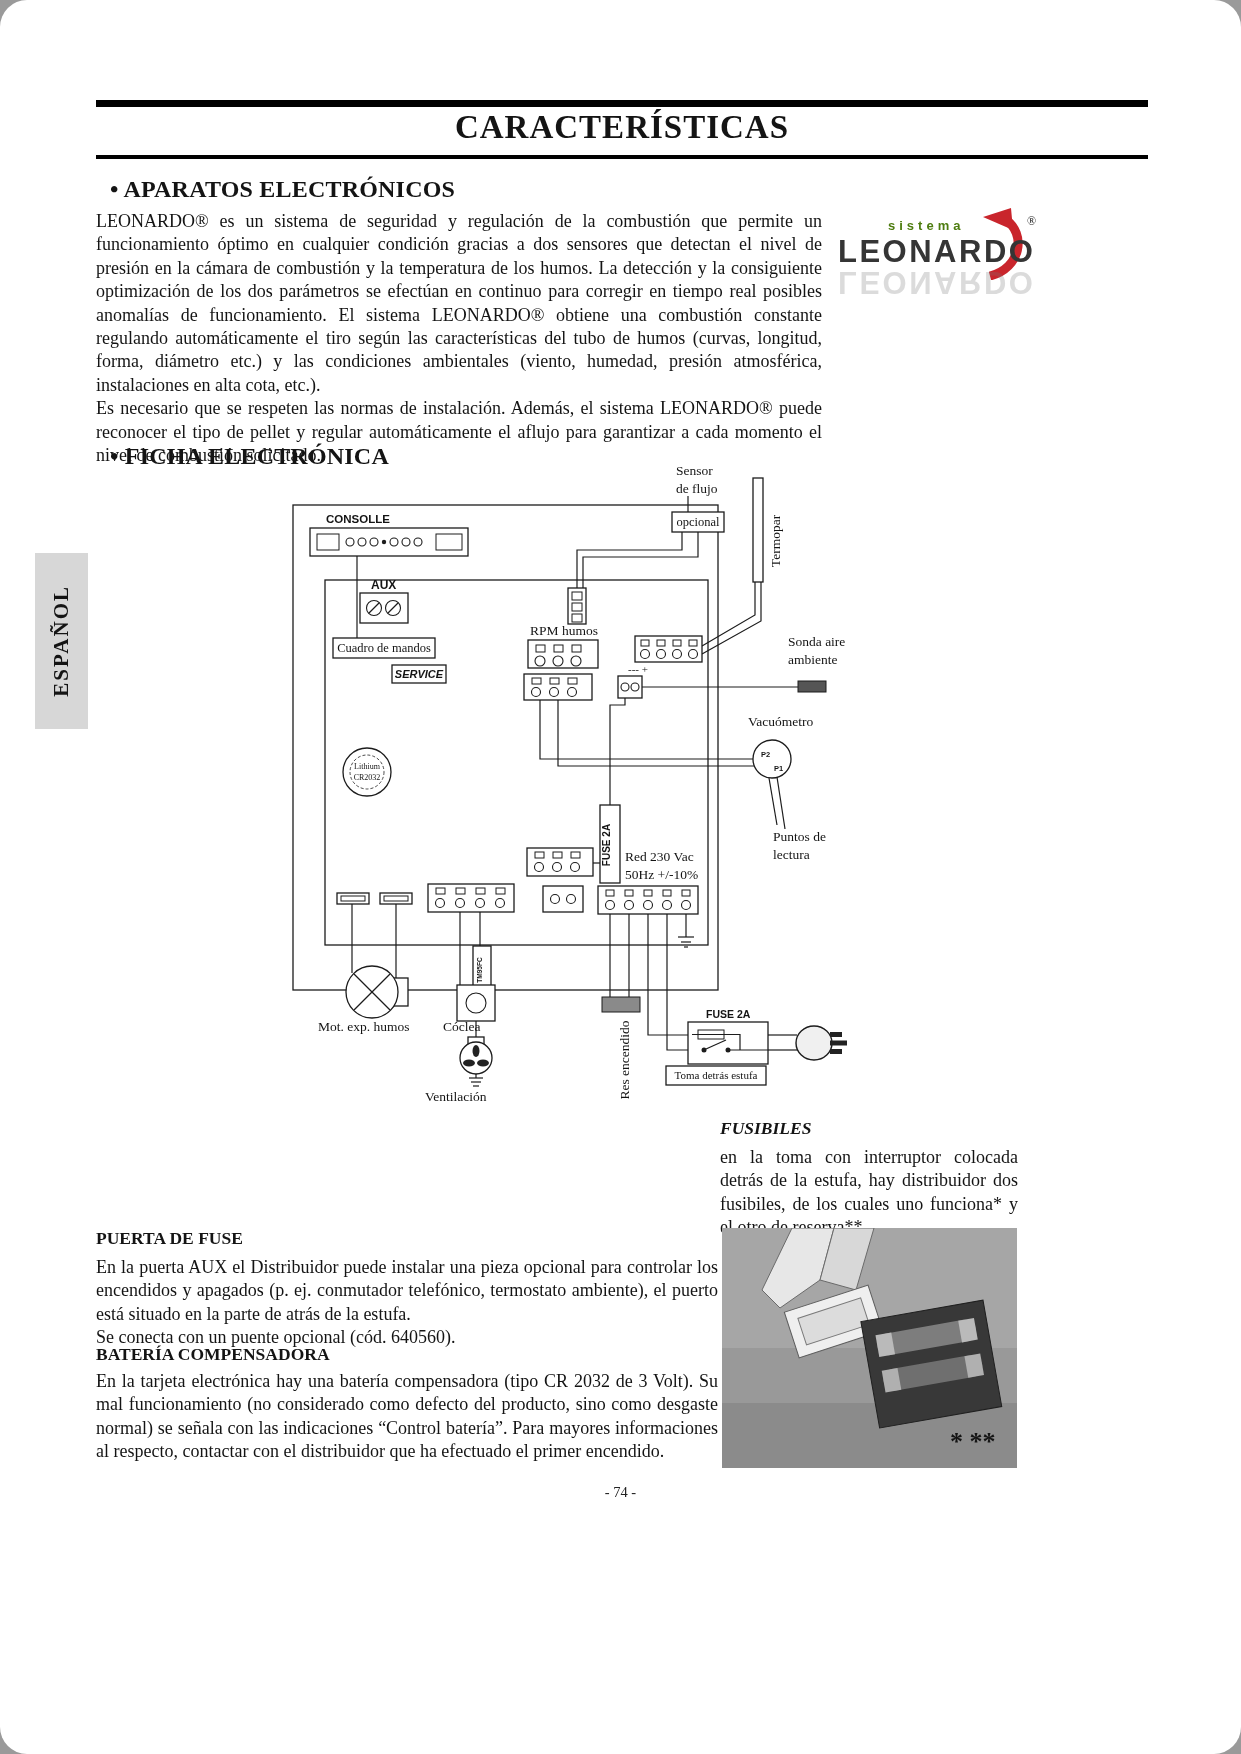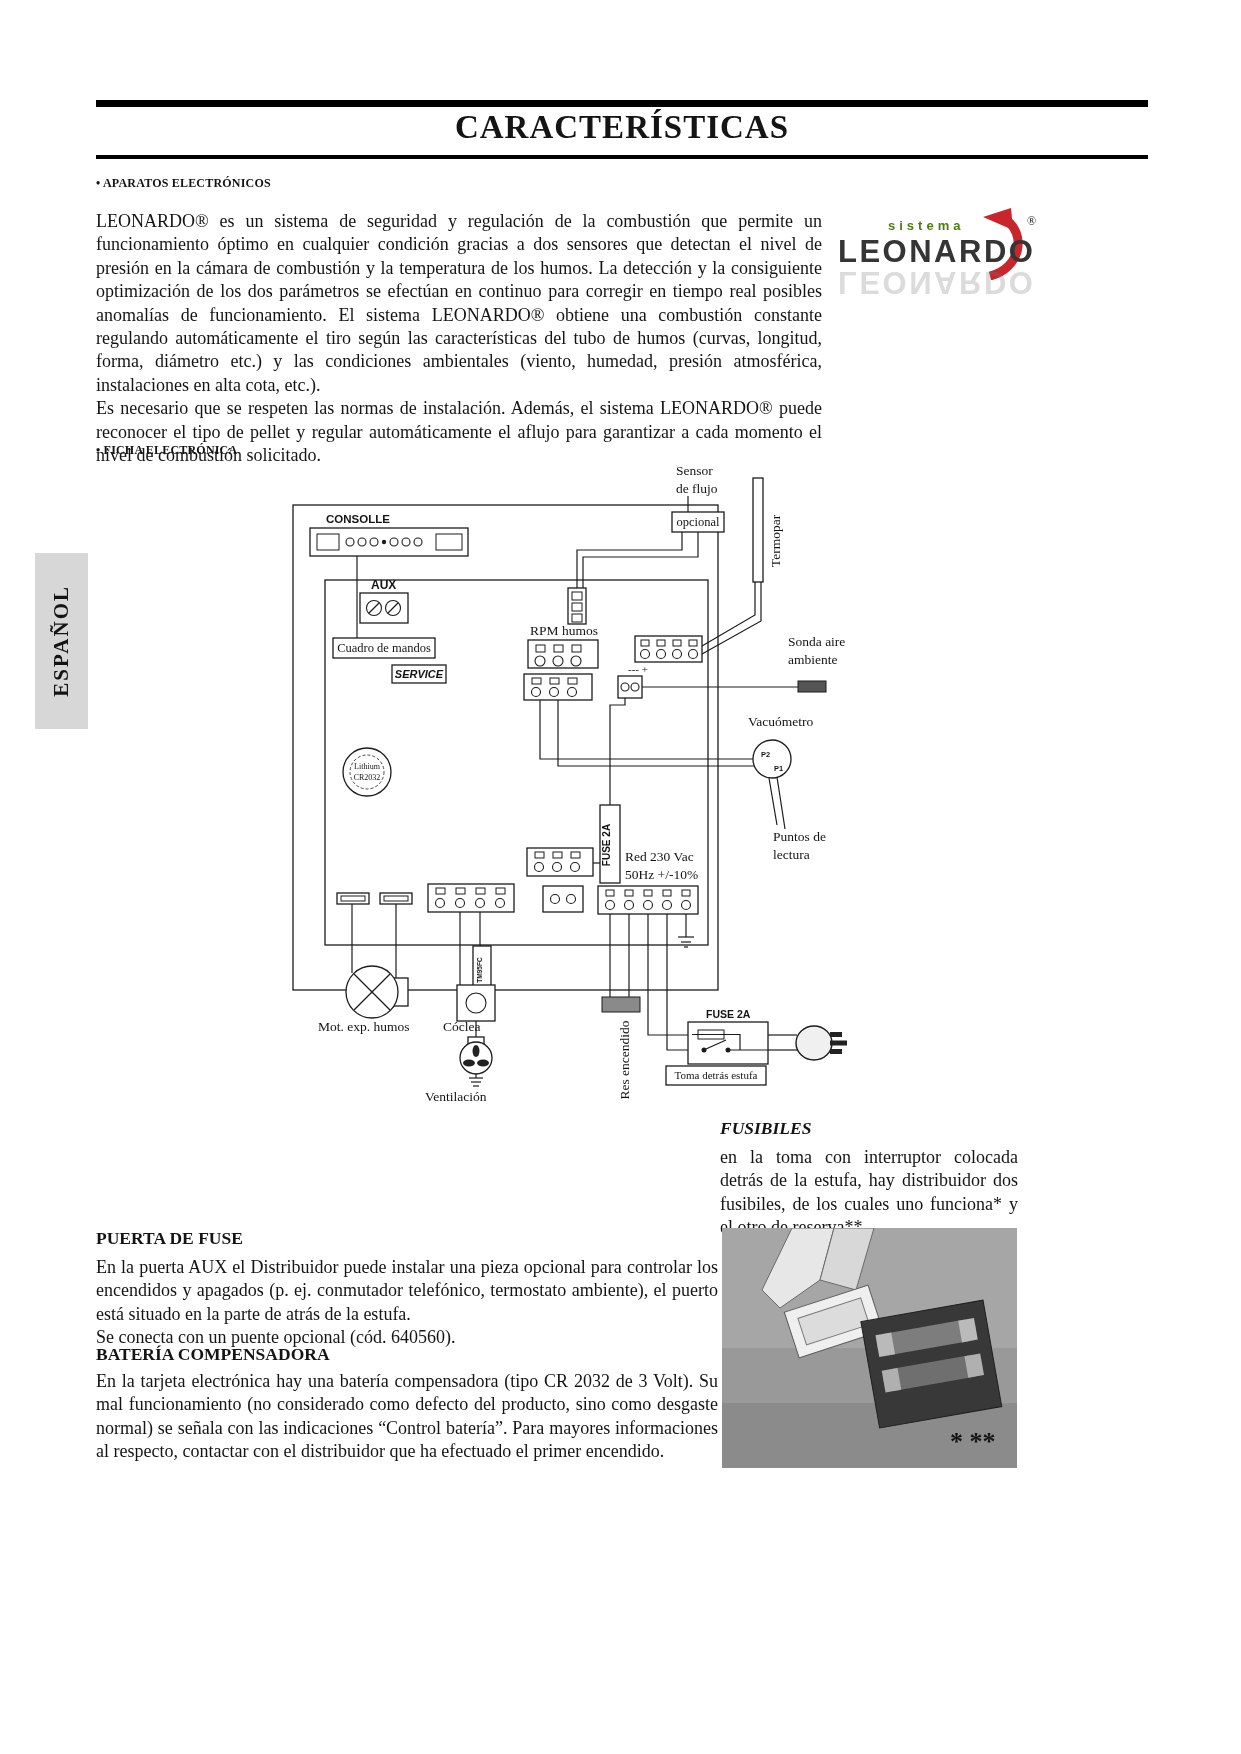--- a/index.html
+++ b/index.html
@@ -1,21 +1,21 @@
 <!DOCTYPE html>
 <html><head>
 <meta charset="utf-8">
 <style>
   html,body{margin:0;padding:0;background:#9a9a9a;}
   .page{position:relative;width:1241px;height:1754px;margin:0 auto;background:#ffffff;
-        font-family:"Liberation Serif",serif;color:#141414;overflow:hidden;}
+        font-family:"Liberation Serif",serif;color:#141414;overflow:hidden;border-radius:27px;}
   .rule{position:absolute;left:96px;width:1052px;background:#000;}
   .doc-title{position:absolute;left:96px;top:109px;width:1052px;text-align:center;
              font-size:33px;font-weight:bold;letter-spacing:1px;}
-  .section-h{position:absolute;font-size:12px;font-weight:bold;letter-spacing:.2px;}
+  .section-h{position:absolute;font-size:24px;font-weight:bold;letter-spacing:.2px;margin-left:14px;}
   .body-text{position:absolute;font-size:18px;line-height:1.3;text-align:justify;white-space:pre-line;}
   .sub-h{position:absolute;font-size:17.5px;font-weight:bold;}
   .espanol{position:absolute;left:35px;top:553px;width:53px;height:176px;background:#d7d7d7;
            display:flex;align-items:center;justify-content:center;}
   .espanol span{transform:rotate(180deg);writing-mode:vertical-rl;font-weight:bold;font-size:21px;letter-spacing:2px;}
   .logo{position:absolute;left:838px;top:218px;width:190px;height:92px;}
   .logo .sistema{position:absolute;left:50px;top:0;font-family:"Liberation Sans",sans-serif;
                  font-size:13px;font-weight:bold;letter-spacing:4px;color:#4d7c0f;}
   .logo .reg{position:absolute;right:-8px;top:-4px;font-size:12px;color:#1d1d1d;}
   .logo .name{position:absolute;left:0;top:16px;font-family:"Liberation Sans",sans-serif;
@@ -332,13 +332,14 @@
       <rect x="160" y="98" width="100" height="22" rx="11" fill="#7d7d7d"></rect>
       <rect x="160" y="98" width="16" height="22" fill="#bababa"></rect>
       <rect x="244" y="98" width="16" height="22" fill="#bababa"></rect>
       <rect x="160" y="134" width="100" height="22" rx="11" fill="#6f6f6f"></rect>
       <rect x="160" y="134" width="16" height="22" fill="#b0b0b0"></rect>
       <rect x="244" y="134" width="16" height="22" fill="#b0b0b0"></rect>
     </g>
     <text x="228" y="222" font-size="26" font-weight="bold" fill="#ffffff">* **</text>
   </svg>
 
+  <div class="pagenum">- 74 -</div>
 </div>
 
 </body></html>

